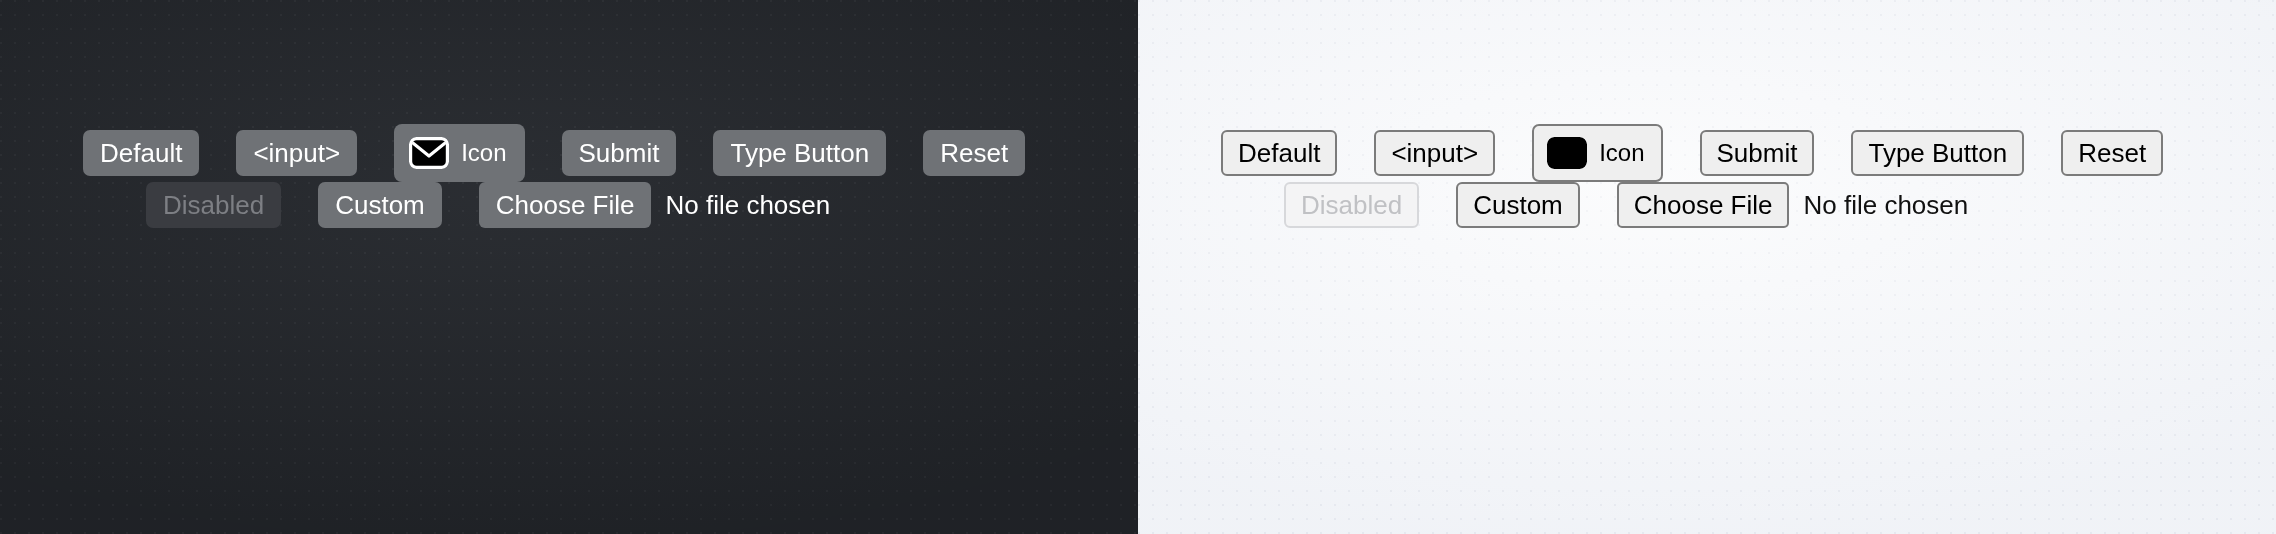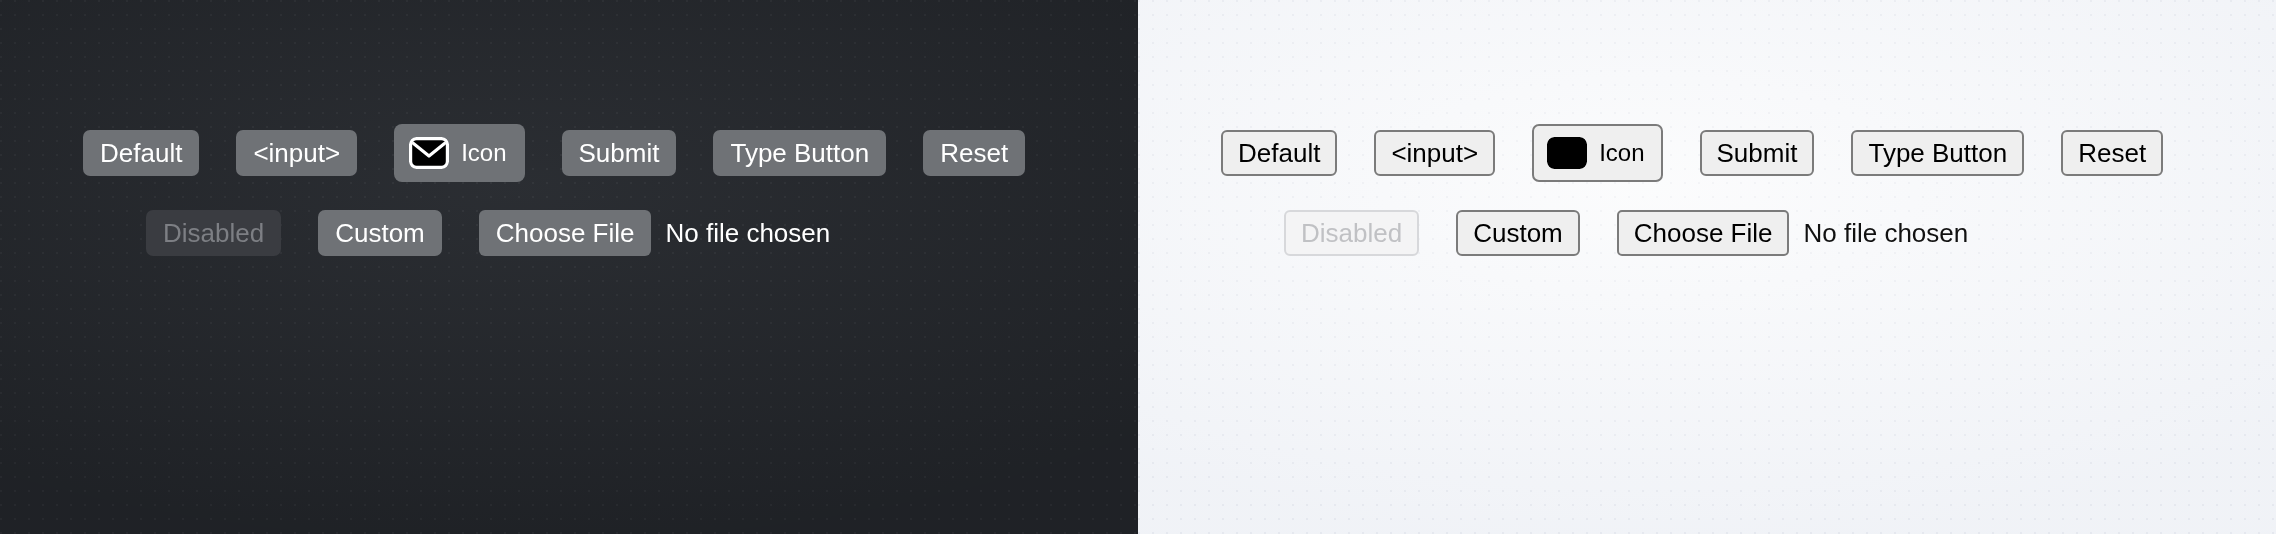--- a/index.html
+++ b/index.html
@@ -61,21 +61,21 @@
   .rows {
     position: relative;
     z-index: 2;
     padding-top: 124px;
   }
   .row {
     display: flex;
     align-items: center;
   }
   .row-one   { padding-left: 83px; gap: 0; }
-  .row-two   { padding-left: 146px; margin-top: 28px; gap: 0; }
+  .row-two   { padding-left: 146px; gap: 0; }
 
   .spacer-sm { width: 37px; flex: none; }
   .spacer-md { width: 37px; flex: none; }
 
   
   .btn {
     font-family: "Liberation Sans", sans-serif;
     font-size: 26px;
     line-height: 1;
     box-sizing: border-box;

